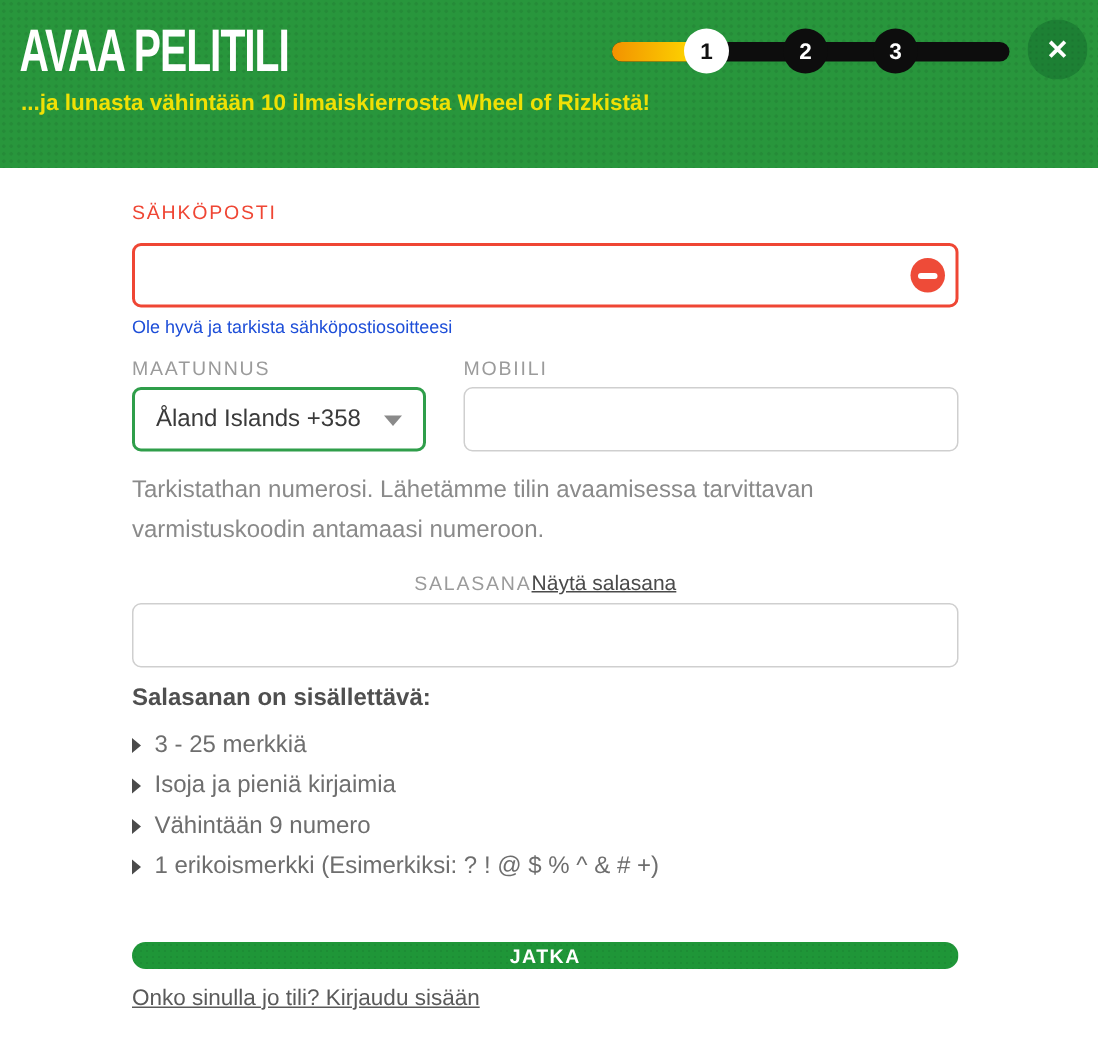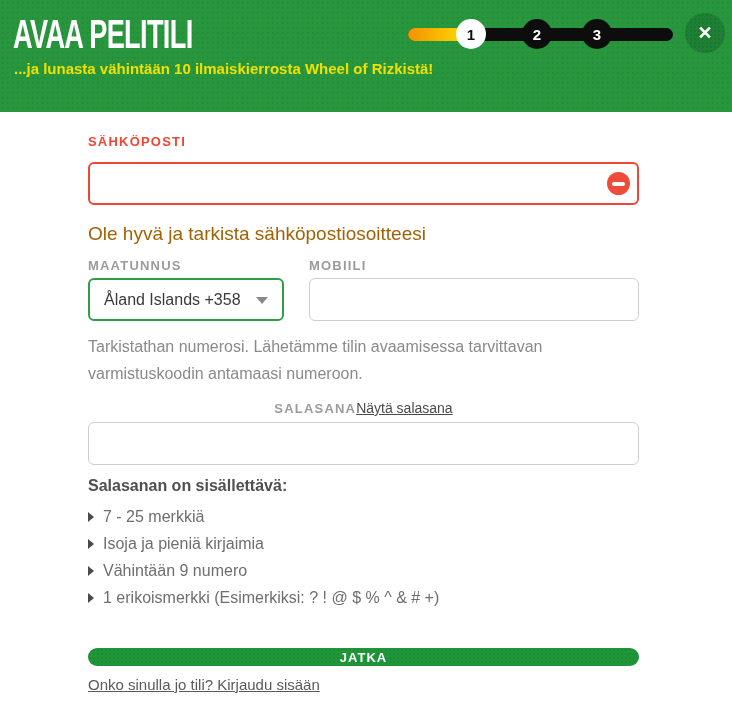--- a/index.html
+++ b/index.html
@@ -70,21 +70,21 @@
     background-size: 4px 4px;
     display: flex; align-items: center; justify-content: center;
     color: #ffffff; font-size: 18px; font-weight: 700;
     cursor: pointer;
   }
 
   
   .content { padding: 22px 93px 0 88px; }
 
   .field-label {
-    font-size: 13px; font-weight: 700;
+    font-size: 13px; font-weight: 400;
     letter-spacing: 1.2px;
     color: #9B9B9B;
   }
   .field-label.error-label { color: #EF4634; }
 
   .input-wrap { position: relative; margin-top: 13px; }
   .text-input {
     width: 100%; height: 43px;
     border: 1px solid #CFCFCF; border-radius: 6px;
     background: #ffffff;
@@ -99,22 +99,22 @@
     width: 23px; height: 23px; margin-top: -11.5px;
     background: #EE4B38; border-radius: 50%;
   }
   .error-icon::after {
     content: ""; position: absolute;
     left: 5px; top: 9.5px; width: 13px; height: 4px;
     background: #ffffff; border-radius: 2px;
   }
 
   .error-text {
-    margin-top: 18px;
-    font-size: 19px; color: #a16207;
+    margin-top: 6px;
+    font-size: 12px; color: #1d4ed8;
   }
 
   .row { display: flex; margin-top: 13px; }
   .row .col-country { width: 212px; margin-right: 9px; }
   .row .col-mobile { flex: 1; }
 
   .select-box {
     position: relative; margin-top: 5px;
     width: 196px; height: 43px;
     border: 2px solid #2F9E4A; border-radius: 6px;
@@ -240,21 +240,21 @@
     <div class="password-header">
       <div class="field-label">SALASANA</div>
       <a class="show-password-link">Näytä salasana</a>
     </div>
     <div class="password-input-wrap">
       <input class="text-input" type="password" value="" style="">
     </div>
 
     <div class="req-title">Salasanan on sisällettävä:</div>
     <ul class="req-list">
-      <li class="req-item">7 - 25 merkkiä</li>
+      <li class="req-item">3 - 25 merkkiä</li>
       <li class="req-item">Isoja ja pieniä kirjaimia</li>
       <li class="req-item">Vähintään 9 numero</li>
       <li class="req-item">1 erikoismerkki (Esimerkiksi: ? ! @ $ % ^ &amp; # +)</li>
     </ul>
 
     <button class="submit-btn">JATKA</button>
 
     <a class="login-link">Onko sinulla jo tili? Kirjaudu sisään</a>
 
   </div>

